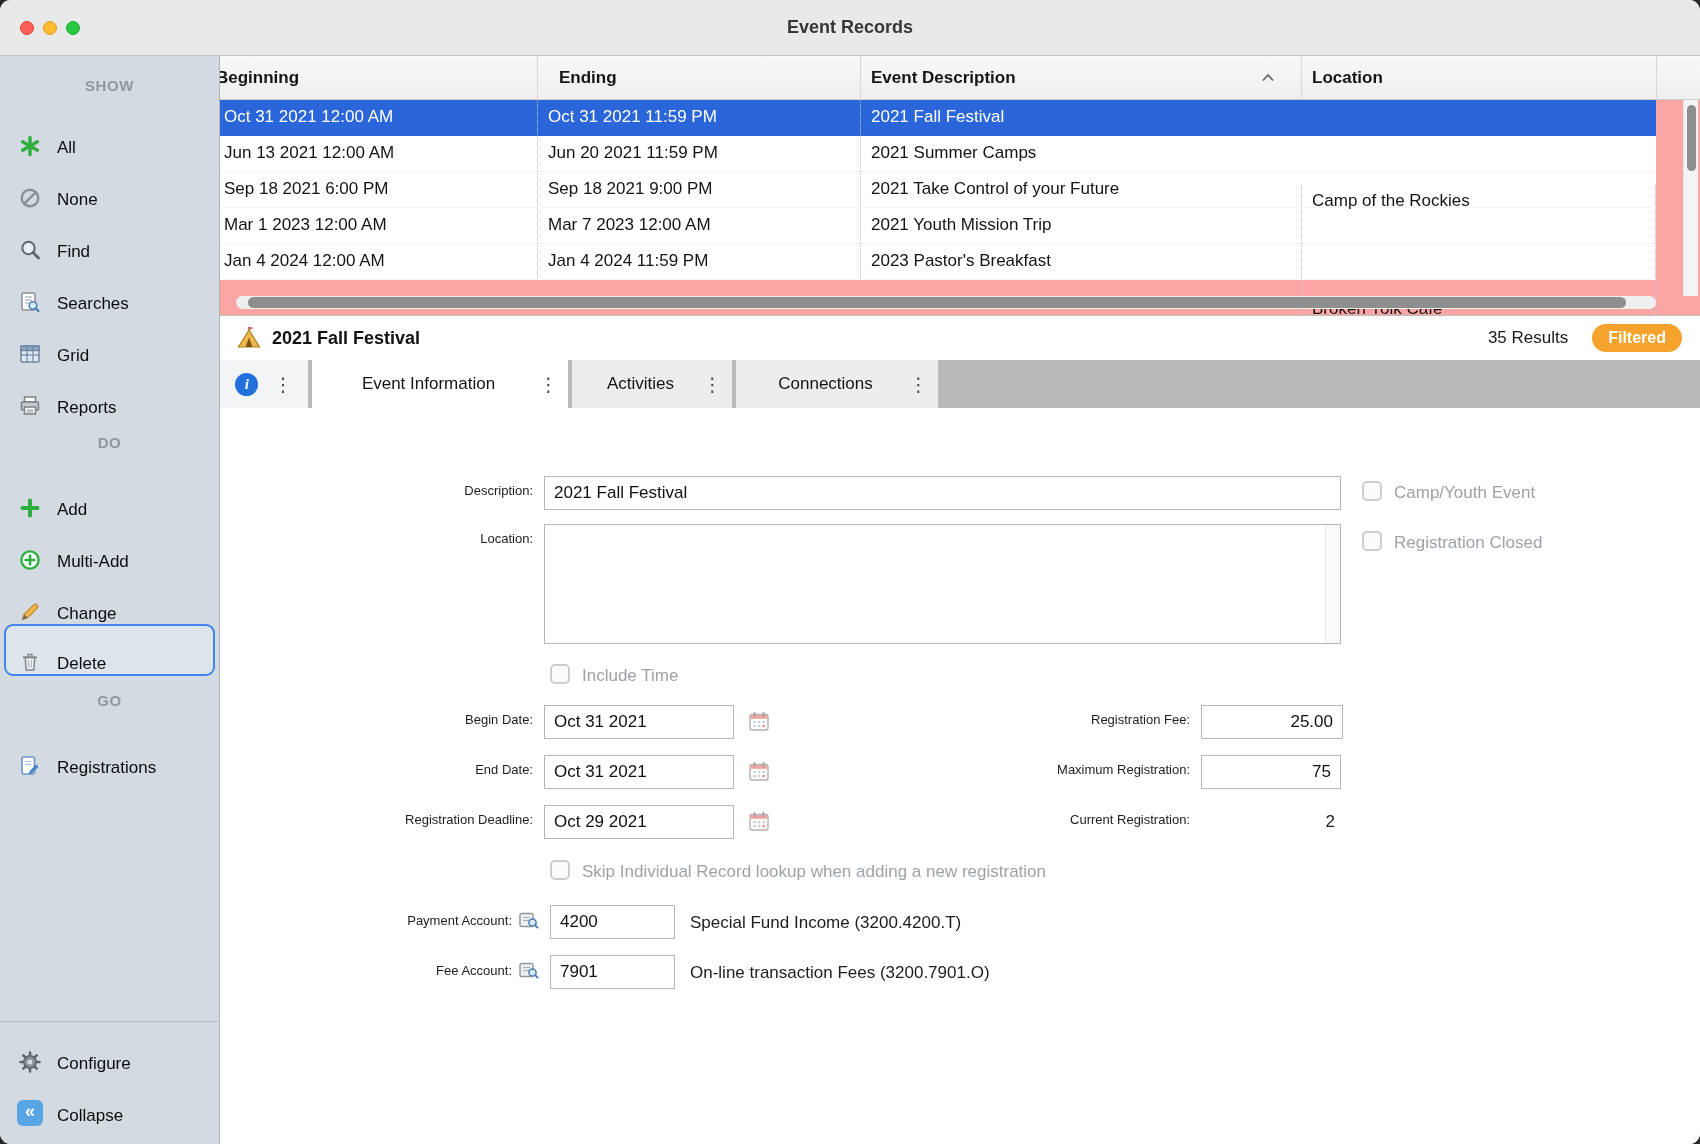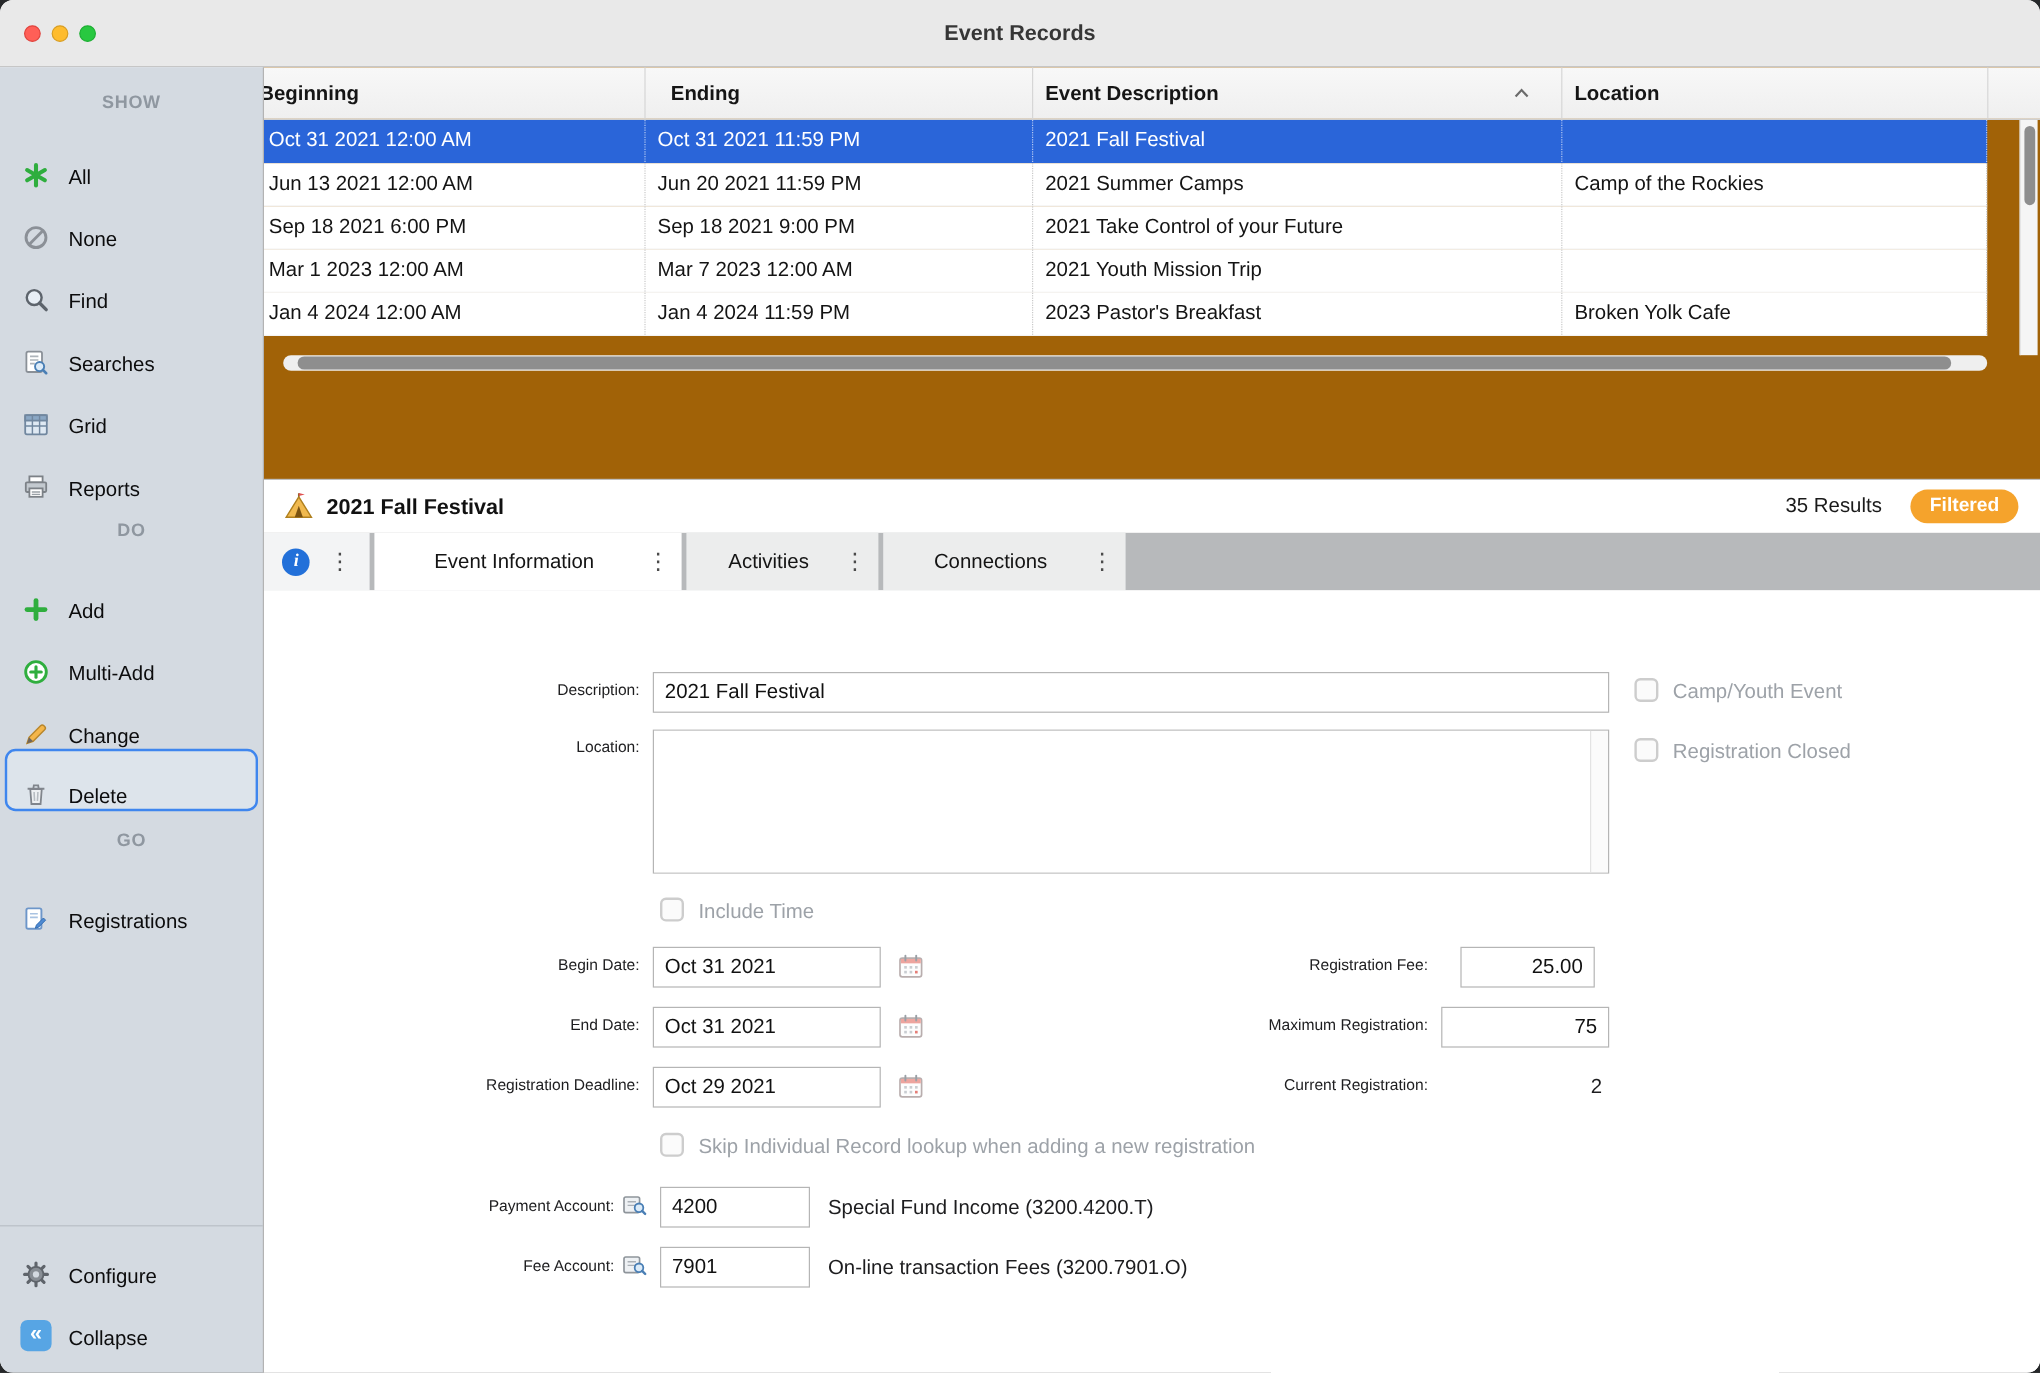--- a/index.html
+++ b/index.html
@@ -31,38 +31,38 @@
                       background:#dde4eb; padding-left:10px; }
   .sb-footer { position:absolute; bottom:0; left:0; right:0; border-top:1px solid #b9bfc6; padding-bottom:18px; }
   .collapse-badge { width:26px; height:26px; border-radius:6px; background:#57a5e4; color:#fff;
                     font-size:18px; font-weight:700; display:flex; align-items:center;
                     justify-content:center; padding-bottom:3px; }
 
   
   .main { flex:1; min-width:0; display:flex; flex-direction:column; background:#fff; }
 
   
-  .table-area { position:relative; height:344px; flex:none; background:#a16207;
+  .table-area { position:relative; height:260px; flex:none; background:#fca5a5;
                 border-bottom:1px solid #bfbfbf; overflow:hidden; }
   .t-header { height:44px; display:flex; align-items:stretch;
               background:linear-gradient(#f8f8f8,#efefef); border-bottom:1px solid #cfcfcf;
               font-weight:700; font-size:17px; color:#151515; }
   .t-hcell { display:flex; align-items:center; padding-left:10px; overflow:hidden; white-space:nowrap; }
   .c1 { width:317px; padding-left:2px; }
   .c2 { width:323px;padding-left:21px; }
   .c3 { width:441px; }
   .c4 { width:355px; }
   .cfill { flex:1; }
   .t-header .c2,.t-header .c3,.t-header .c4,.t-header .cfill { border-left:1px solid #d6d6d6; }
   .sort { margin-left:auto; margin-right:26px; display:flex; align-items:center; }
   .t-row { display:flex; height:36px; width:1436px; background:#fff; font-size:17px; color:#141414;
            border-bottom:1px solid #f4f4f4; }
   .t-cell { line-height:34px; overflow:hidden; white-space:nowrap; padding-left:10px; height:100%; }
   .t-row .c2,.t-row .c3,.t-row .c4 { border-left:1px dotted #c9c9c9; }
-  .t-row .c4 { border-right:1px dotted #c9c9c9; }
+  .t-row .c4 { border-right:1px dotted #c9c9c9;margin-top:48px; }
   .t-row.selected { background:#2a65d9; color:#fff; border-bottom-color:transparent; }
   .t-row.selected .c2,.t-row.selected .c3,.t-row.selected .c4 { border-color:rgba(255,255,255,.65); }
   .clip { display:inline-block; margin-left:-6px; }
   .hscroll-track { position:absolute; left:16px; top:240px; width:1420px; height:13px;
                    background:#efefef; border-radius:7px; }
   .hscroll-thumb { position:absolute; left:12px; top:1px; width:1378px; height:11px;
                    background:#8e8e8e; border-radius:6px; }
   .vscroll { position:absolute; right:2px; top:44px; width:15px; height:196px;
              background:#f5f5f5; border-left:1px solid #e2e2e2; }
   .vscroll-thumb { position:absolute; left:3px; top:5px; width:9px; height:66px;
@@ -425,21 +425,21 @@
                 <rect x="6.5" y="11" width="2.2" height="2.2"></rect>
                 <rect x="11" y="11" width="2.2" height="2.2"></rect>
                 <rect x="15.5" y="11" width="2.2" height="2.2"></rect>
                 <rect x="6.5" y="15" width="2.2" height="2.2"></rect>
                 <rect x="11" y="15" width="2.2" height="2.2"></rect>
               </g>
               <rect x="15.5" y="15" width="2.2" height="2.2" fill="#e57d76"></rect>
             </svg>
         </span>
         <span class="fl" style="left:657px;top:304px;width:313px">Registration Fee:</span>
-        <input class="fi right" style="left: 981px; top: 297px; width: 112px; margin-left: 16px;" value="25.00">
+        <input class="fi right" style="left: 981px; top: 297px; width: 142px;" value="25.00">
 
         <span class="fl" style="left:0;top:354px;width:313px">End Date:</span>
         <input class="fi" style="left: 324px; top: 347px; width: 190px;" value="Oct 31 2021">
         <span class="ficon" style="left:527px;top:352px">
           <svg width="24" height="24" viewBox="0 0 24 24">
               <rect x="3" y="4.5" width="18" height="15.5" rx="2" fill="#fdfdfd" stroke="#b9aeae" stroke-width="1.4"></rect>
               <rect x="3.7" y="5.2" width="16.6" height="3.6" fill="#eda49e"></rect>
               <line x1="7.5" y1="2.5" x2="7.5" y2="6.5" stroke="#9aa0a6" stroke-width="1.6" stroke-linecap="round"></line>
               <line x1="16.5" y1="2.5" x2="16.5" y2="6.5" stroke="#9aa0a6" stroke-width="1.6" stroke-linecap="round"></line>
               <g fill="#c9cdd1">

